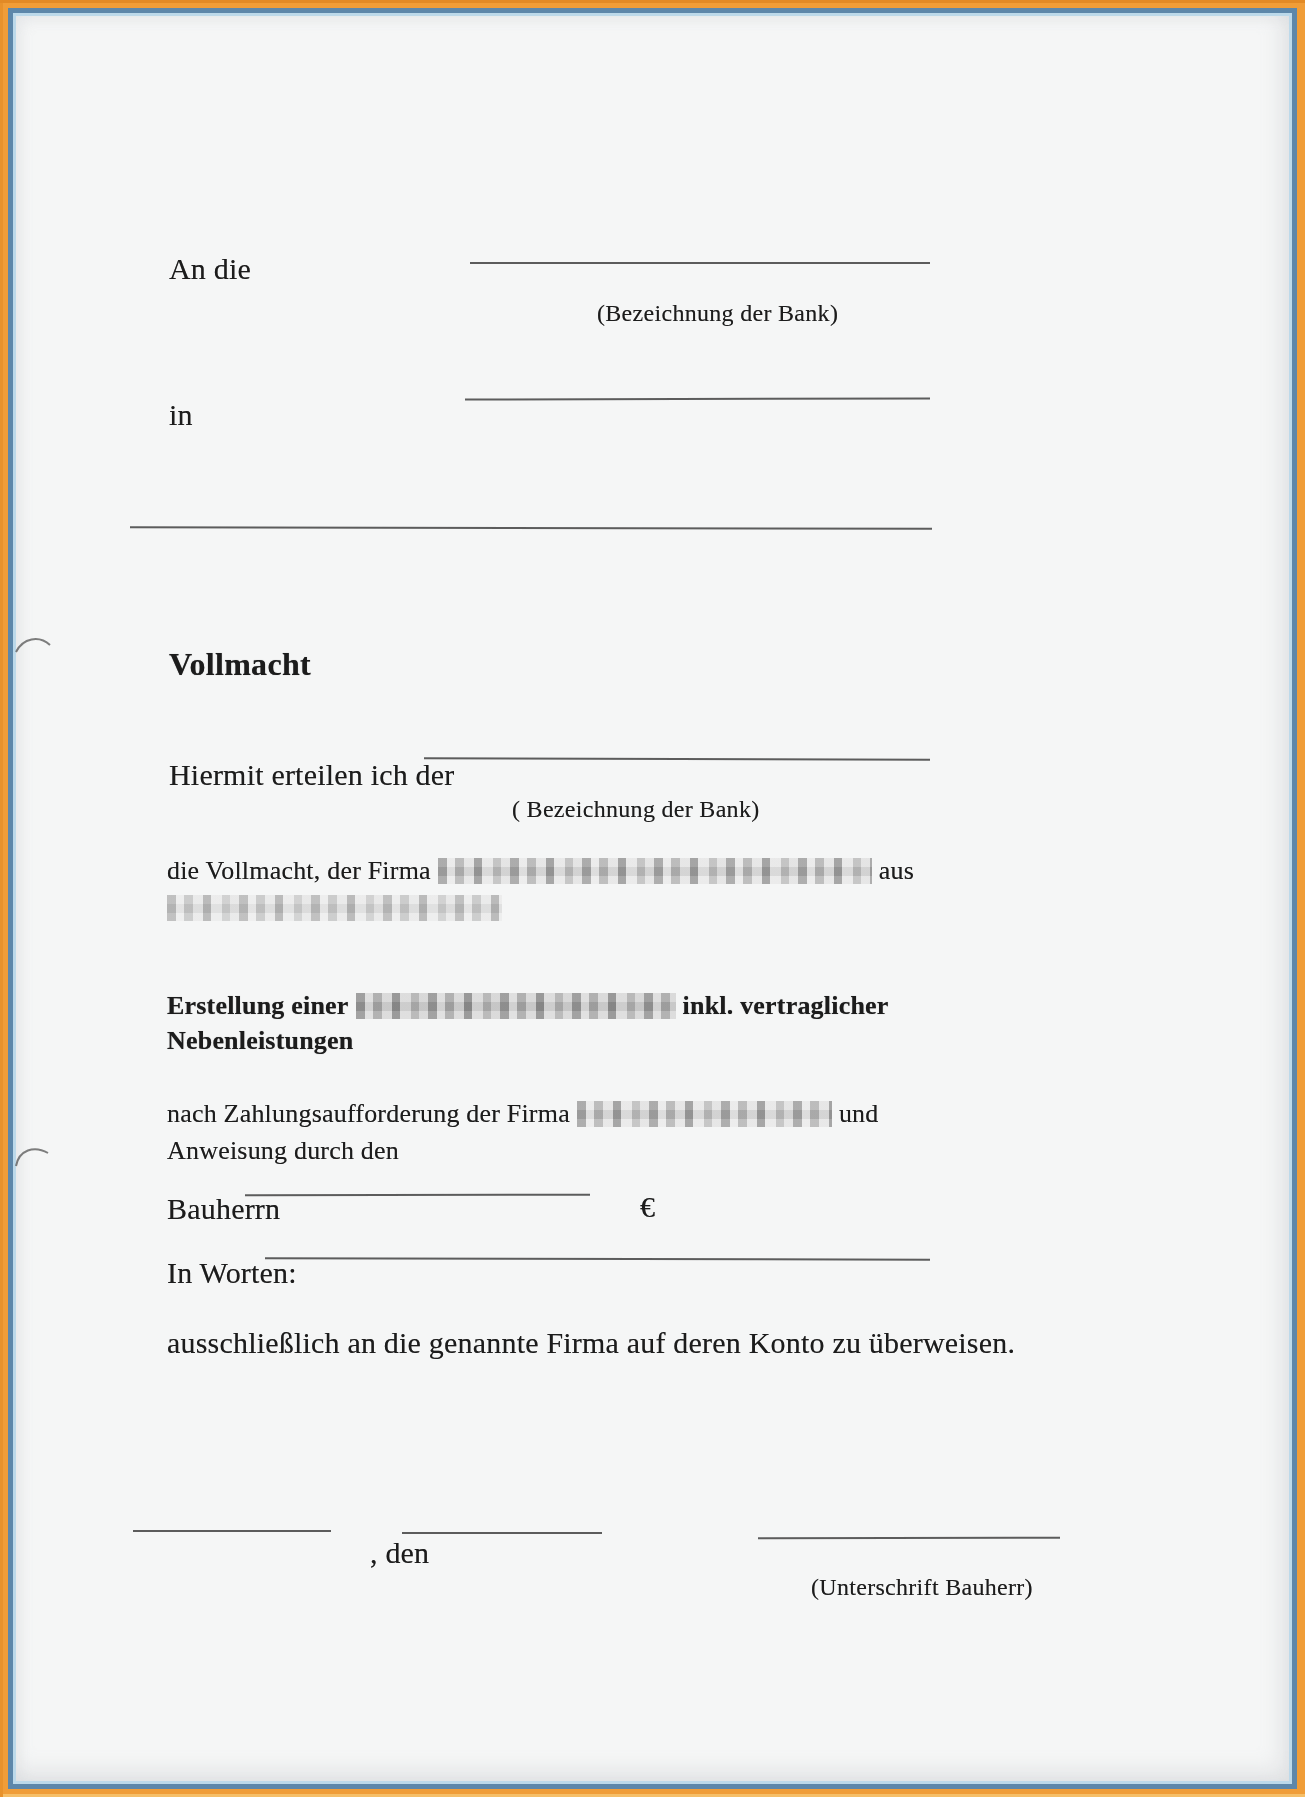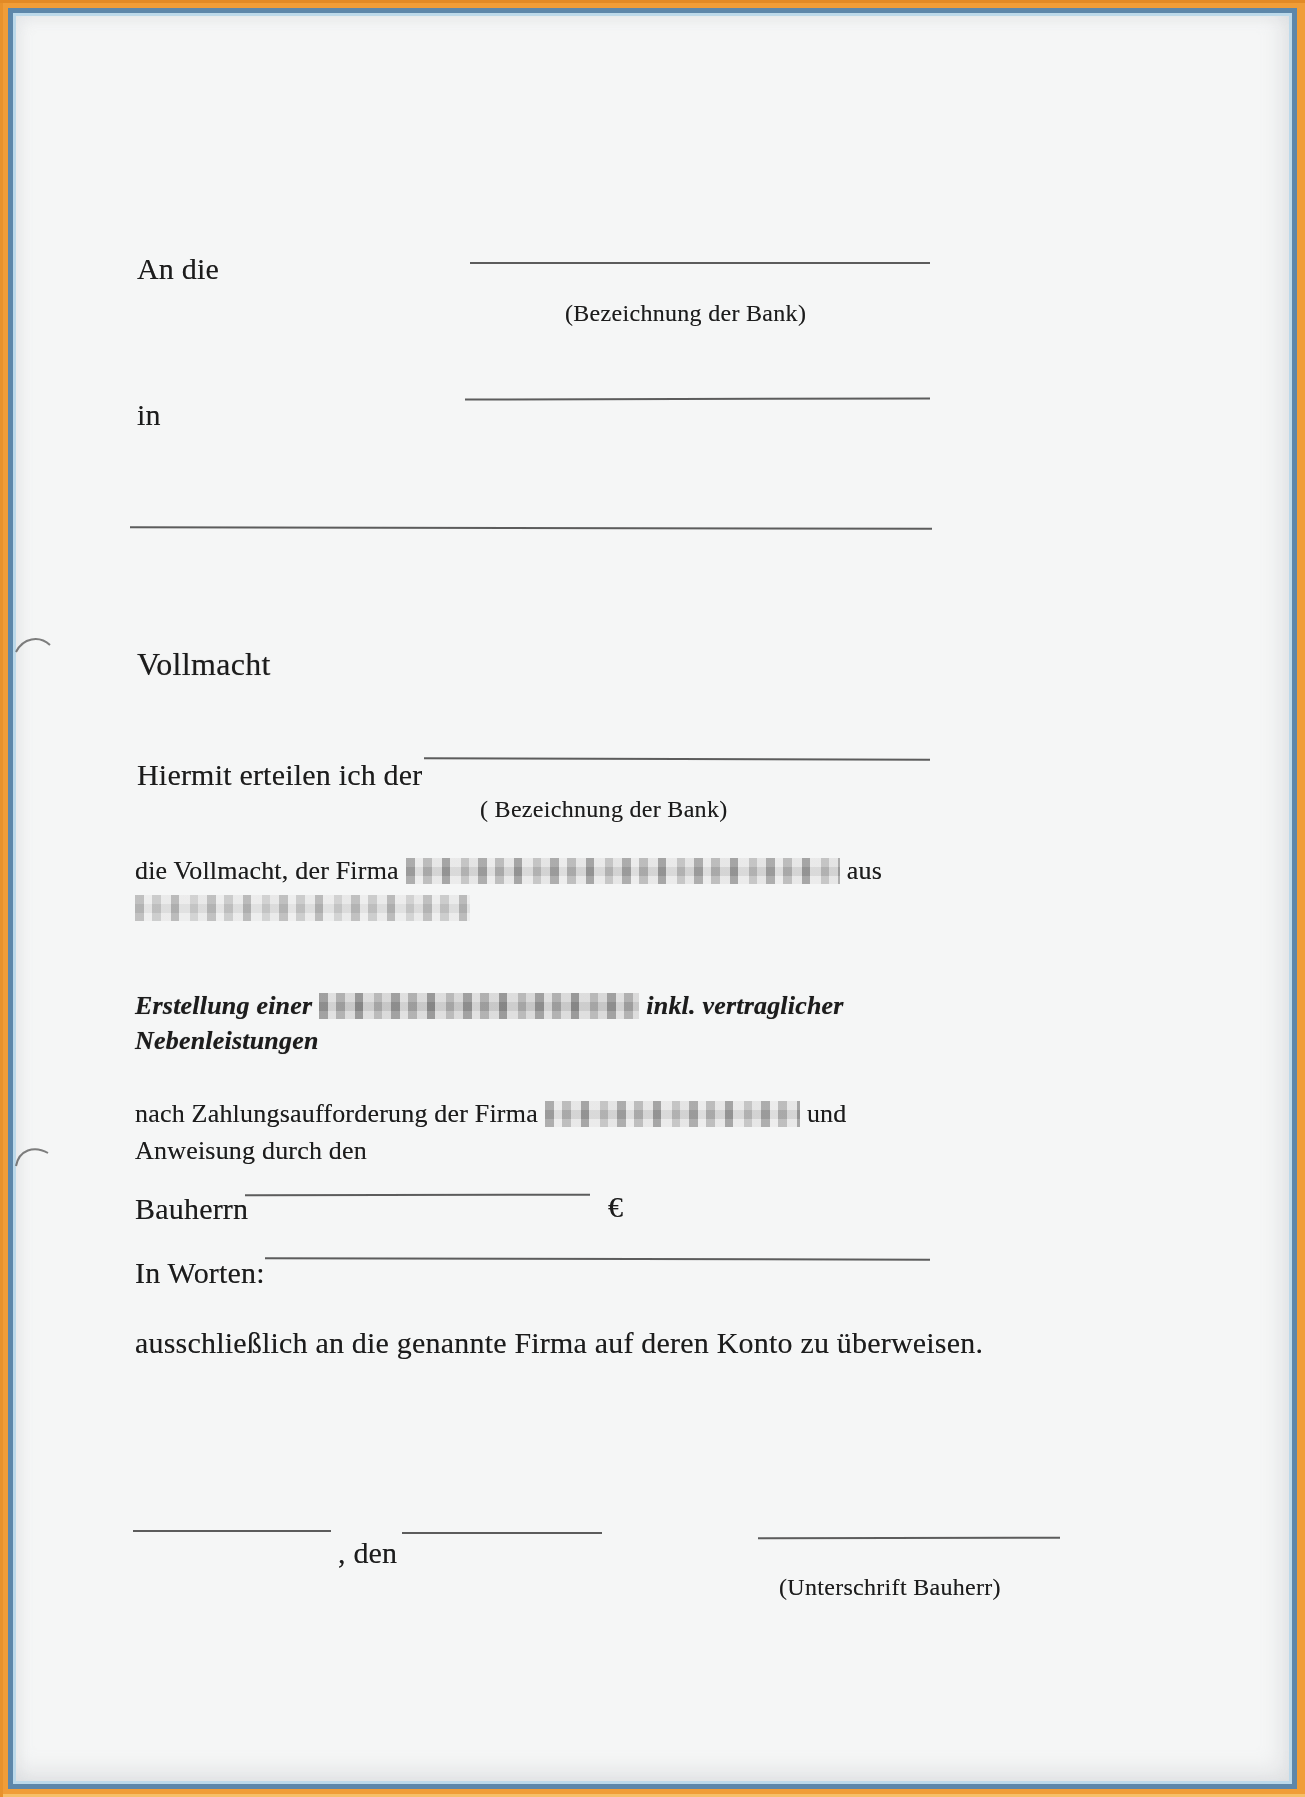--- a/index.html
+++ b/index.html
@@ -9,26 +9,26 @@
     background:#fff;overflow:hidden;
   }
   
   .frame-orange{position:absolute;inset:0;background:#f09d38;
     box-shadow:inset 0 3px 0 #e28a26, inset 3px 0 0 #e8922c, inset 0 -3px 0 #f6bf68;}
   .frame-blue{position:absolute;inset:8px;background:#5d87aa;}
   .frame-lightblue{position:absolute;inset:13px;background:#bcd9ea;}
   .paper{position:absolute;inset:16px;background:#f5f6f6;
     box-shadow:inset -6px -8px 22px rgba(160,165,170,.25), inset 4px 4px 14px rgba(200,205,210,.18);}
   
-  .abs{position:absolute;color:#1c1c1c;}
+  .abs{position:absolute;color:#1c1c1c;margin-left:32px;}
   .t{font-size:30px;letter-spacing:.2px;text-shadow:0 0 .6px rgba(40,40,40,.55);white-space:nowrap;}
   .cap{font-size:24px;letter-spacing:.3px;text-shadow:0 0 .6px rgba(40,40,40,.5);white-space:nowrap;}
-  .title{font-size:32px;font-weight:normal;letter-spacing:.3px;text-shadow:0 0 .7px rgba(30,30,30,.6);}
+  .title{font-size:32px;font-weight:bold;letter-spacing:.3px;text-shadow:0 0 .7px rgba(30,30,30,.6);}
   .para{font-size:26px;line-height:37px;letter-spacing:.2px;text-shadow:0 0 .6px rgba(40,40,40,.55);white-space:nowrap;}
-  .bold{font-weight:bold;line-height:35px;text-shadow:0 0 .7px rgba(30,30,30,.6);font-style:italic;}
+  .bold{font-weight:bold;line-height:35px;text-shadow:0 0 .7px rgba(30,30,30,.6);}
   
   .fline{position:absolute;border-bottom:2px solid #414141;opacity:.85;}
   
   .redact{display:inline-block;height:26px;vertical-align:-5px;margin:0 7px;
     background-color:#e6e6e6;
     background-image:
       repeating-linear-gradient(90deg,
         rgba(110,110,110,.50) 0 9px,  rgba(236,236,236,.60) 9px 17px,
         rgba(132,132,132,.45) 17px 26px, rgba(226,226,226,.50) 26px 36px,
         rgba(95,95,95,.50) 36px 44px,  rgba(232,232,232,.55) 44px 55px,

